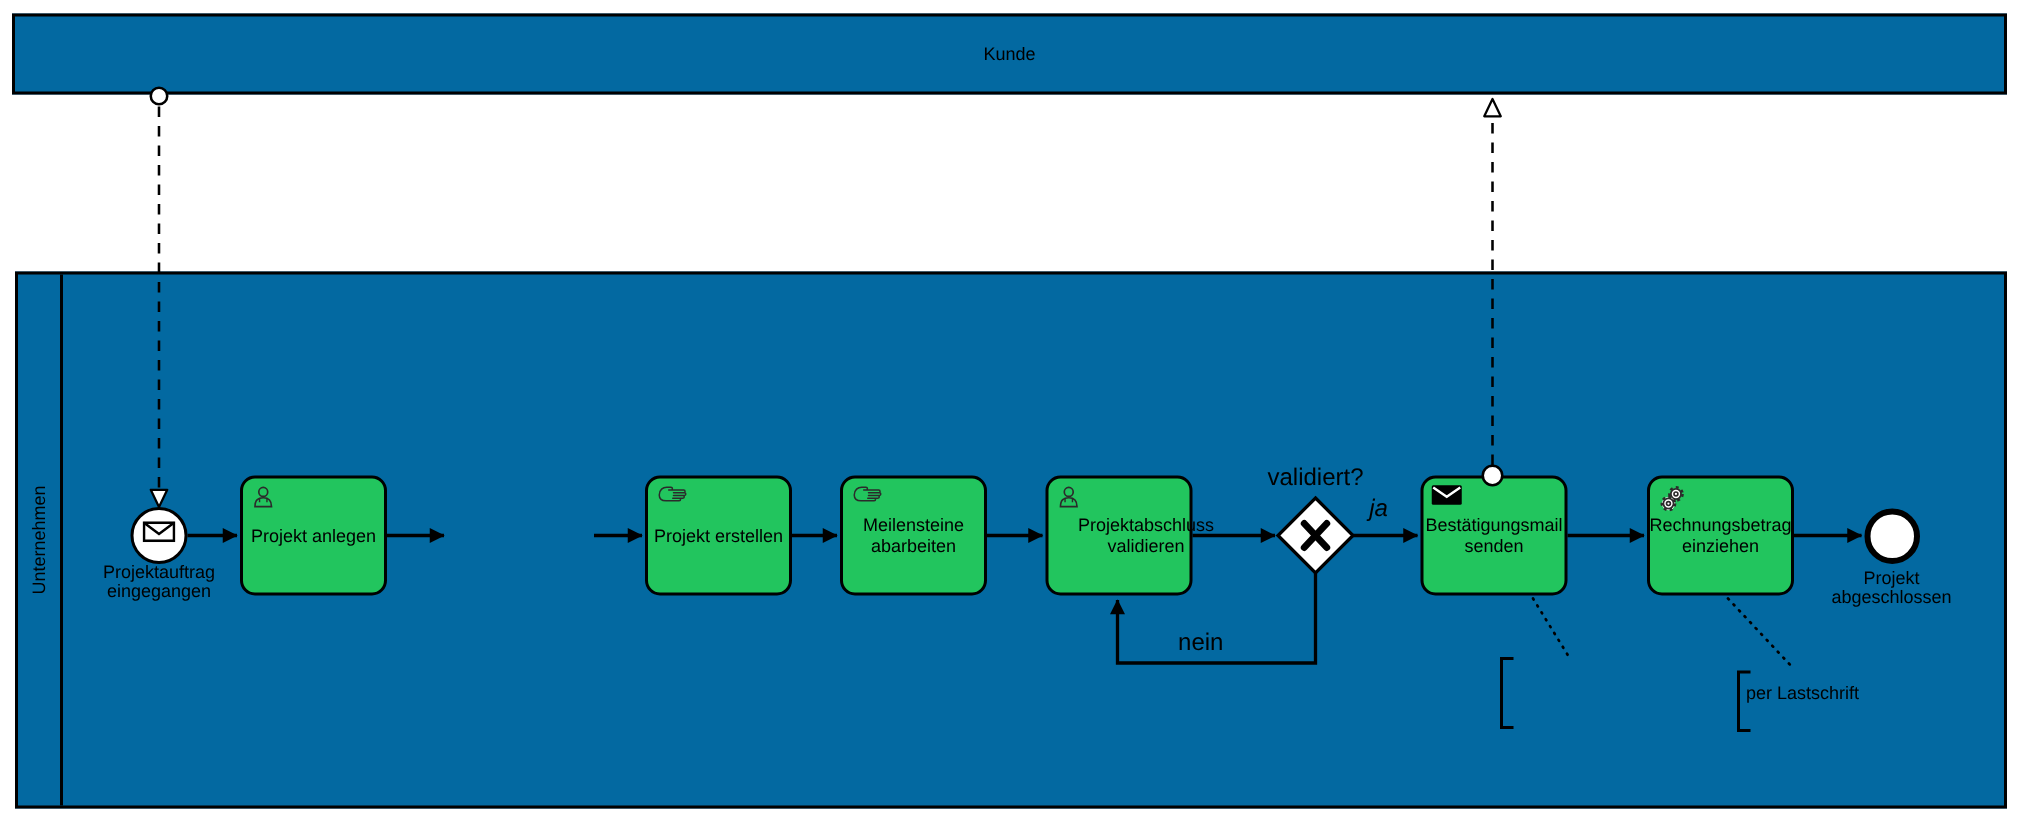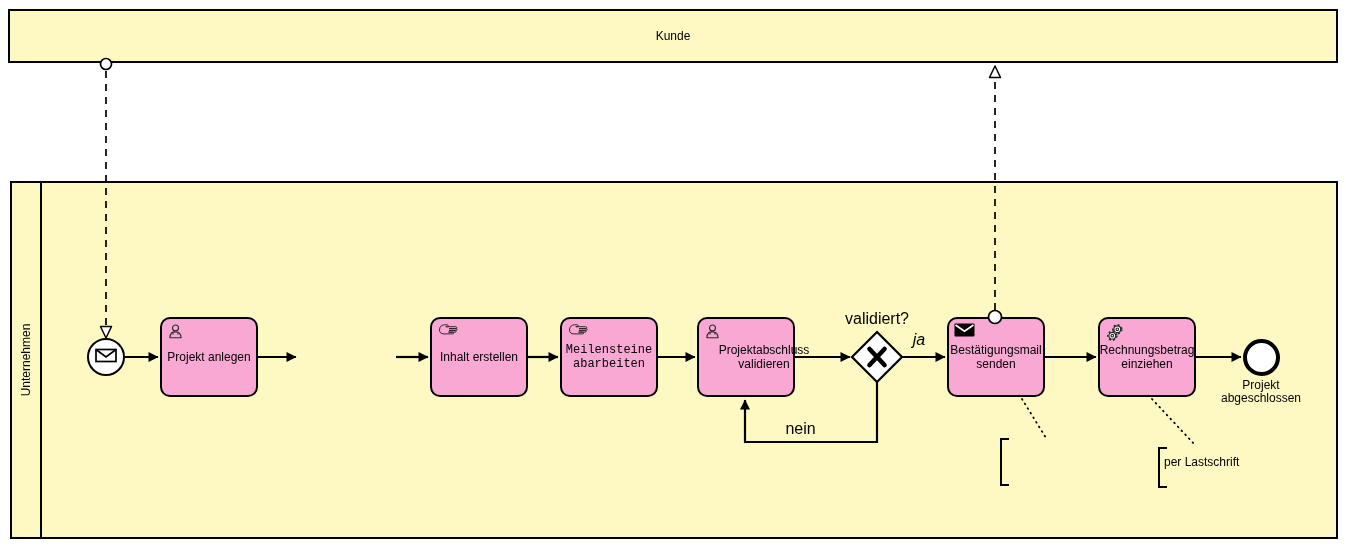--- a/index.html
+++ b/index.html
@@ -1,29 +1,29 @@
 <!DOCTYPE html>
 <html><head>
 <meta charset="utf-8">
 <style>
   html,body{margin:0;padding:0;background:#fff;}
   #canvas{
     position:relative;width:1346px;height:546px;background:#ffffff;
     font-family:"Liberation Sans",sans-serif;color:#000;overflow:hidden;
   }
-  .pool{position:absolute;border:2.5px solid #000;box-sizing:border-box;background:#fef9c3;}
+  .pool{position:absolute;border:2.5px solid #000;box-sizing:border-box;background:#0369a1;}
   .pool-title{display:flex;align-items:center;justify-content:center;width:100%;height:100%;font-size:12px;}
   .lane-band{position:absolute;left:0;top:0;bottom:0;width:28px;border-right:2.5px solid #000;}
   .lane-band span{
     position:absolute;left:50%;top:50%;transform:translate(-50%,-50%) rotate(-90deg);
     font-size:12px;white-space:nowrap;
   }
   .task{
     position:absolute;width:98px;height:80px;border:2.4px solid #000;border-radius:10px;
-    box-sizing:border-box;background:#f9a8d4;display:flex;align-items:center;justify-content:center;
+    box-sizing:border-box;background:#22c55e;display:flex;align-items:center;justify-content:center;
   }
   .task .label{font-size:12px;line-height:14px;text-align:center;width:96px;}
   .task .icon{position:absolute;top:4px;left:5px;}
   .event{position:absolute;box-sizing:border-box;border-radius:50%;background:#fff;
     display:flex;align-items:center;justify-content:center;}
   .event.start{width:38px;height:38px;border:2.6px solid #000;}
   .event.end{width:37px;height:37px;border:4.5px solid #000;}
   .flabel{position:absolute;font-size:16px;text-align:center;}
   .elabel{position:absolute;font-size:12px;line-height:13px;text-align:center;}
   .annot{position:absolute;font-size:12px;line-height:15px;text-align:left;}
@@ -45,44 +45,45 @@
   </div>
 
   <div class="event start" style="left:87px;top:338px;">
     <span class="icon">
       <svg width="22" height="15" viewBox="0 0 22 15">
         <rect x="1" y="1.5" width="20" height="12" fill="#fff" stroke="#000" stroke-width="1.7"></rect>
         <polyline points="1,1.5 11,9 21,1.5" fill="none" stroke="#000" stroke-width="1.7"></polyline>
       </svg>
     </span>
   </div>
+  <div class="elabel" style="left:46px;top:375px;width:120px;">Projektauftrag eingegangen</div>
 
   <div class="task" style="left:160px;top:317px;">
     <span class="icon">
       <svg width="17" height="16" viewBox="0 0 20 18">
         <circle cx="10" cy="5.4" r="3.5" fill="none" stroke="#2b2b2b" stroke-width="1.3"></circle>
         <path d="M3.5 17 C3.5 11.3 6.2 10 10 10 C13.8 10 16.5 11.3 16.5 17 Z" fill="none" stroke="#2b2b2b" stroke-width="1.3"></path>
         <line x1="7.1" y1="10.6" x2="7.1" y2="13.5" stroke="#2b2b2b" stroke-width="1.1"></line>
         <line x1="12.9" y1="10.6" x2="12.9" y2="13.5" stroke="#2b2b2b" stroke-width="1.1"></line>
       </svg>
     </span>
     <div class="label">Projekt anlegen</div>
   </div>
 
 
   <div class="task" style="left:430px;top:317px;">
     <span class="icon">
       <svg width="22" height="14" viewBox="0 0 22 14">
         <path d="M2.5 7 C2.5 3.4 5 1.8 7.5 1.8 L10.3 1.8 C11.6 1.8 11.6 3.7 10.3 3.7 L8.8 3.7 L18.8 3.7 C20 3.7 20 5.5 18.8 5.5 L12 5.5 L19.3 5.5 C20.5 5.5 20.5 7.3 19.3 7.3 L12 7.3 L18.3 7.3 C19.5 7.3 19.5 9.1 18.3 9.1 L11.5 9.1 L15.8 9.1 C17 9.1 17 10.9 15.8 10.9 L7 10.9 C4 10.9 2.5 9.4 2.5 7 Z" fill="none" stroke="#2b2b2b" stroke-width="1" stroke-linejoin="round"></path>
       </svg>
     </span>
-    <div class="label">Inhalt erstellen</div>
+    <div class="label">Projekt erstellen</div>
   </div>
 
-  <div class="task" style="left:560px;top:317px;font-family:Liberation Mono, monospace;">
+  <div class="task" style="left:560px;top:317px;">
     <span class="icon">
       <svg width="22" height="14" viewBox="0 0 22 14">
         <path d="M2.5 7 C2.5 3.4 5 1.8 7.5 1.8 L10.3 1.8 C11.6 1.8 11.6 3.7 10.3 3.7 L8.8 3.7 L18.8 3.7 C20 3.7 20 5.5 18.8 5.5 L12 5.5 L19.3 5.5 C20.5 5.5 20.5 7.3 19.3 7.3 L12 7.3 L18.3 7.3 C19.5 7.3 19.5 9.1 18.3 9.1 L11.5 9.1 L15.8 9.1 C17 9.1 17 10.9 15.8 10.9 L7 10.9 C4 10.9 2.5 9.4 2.5 7 Z" fill="none" stroke="#2b2b2b" stroke-width="1" stroke-linejoin="round"></path>
       </svg>
     </span>
     <div class="label">Meilensteine abarbeiten</div>
   </div>
 
   <div class="task" style="left:697px;top:317px;padding-left:36px;">
     <span class="icon">

